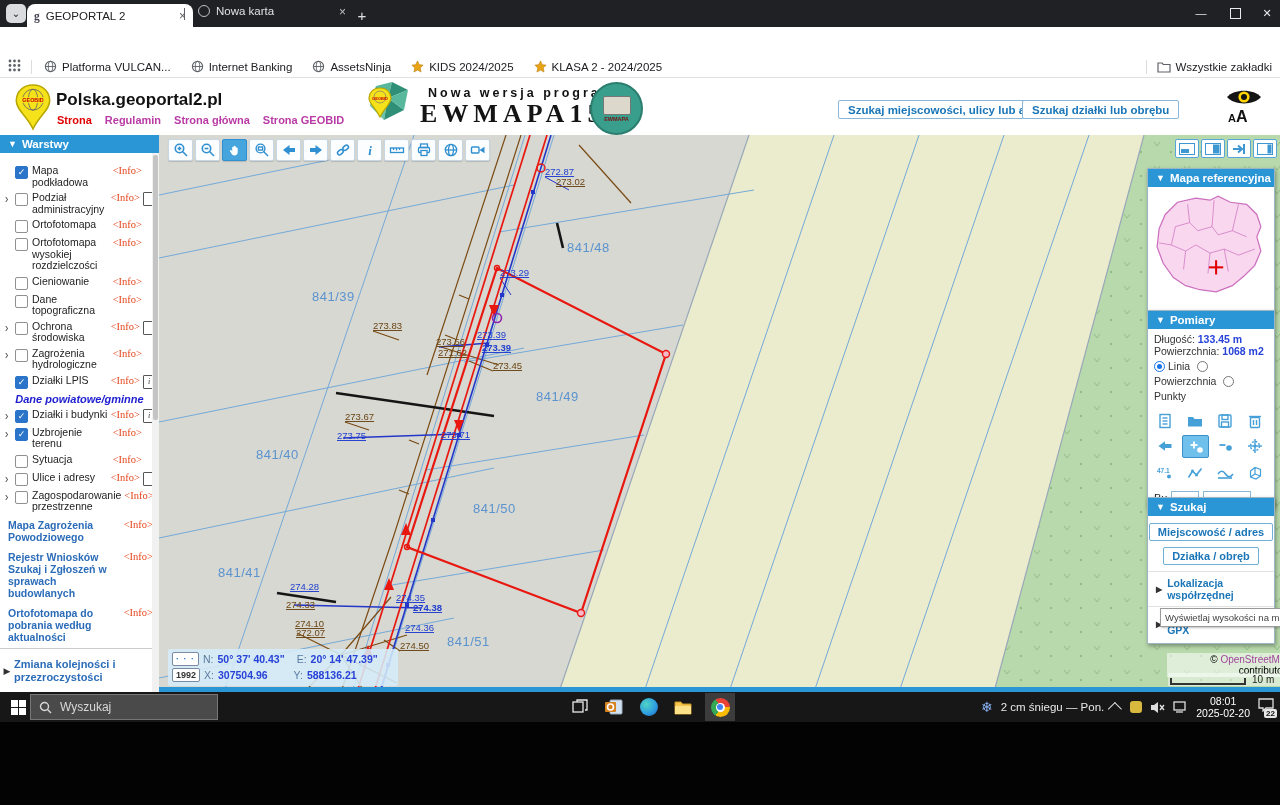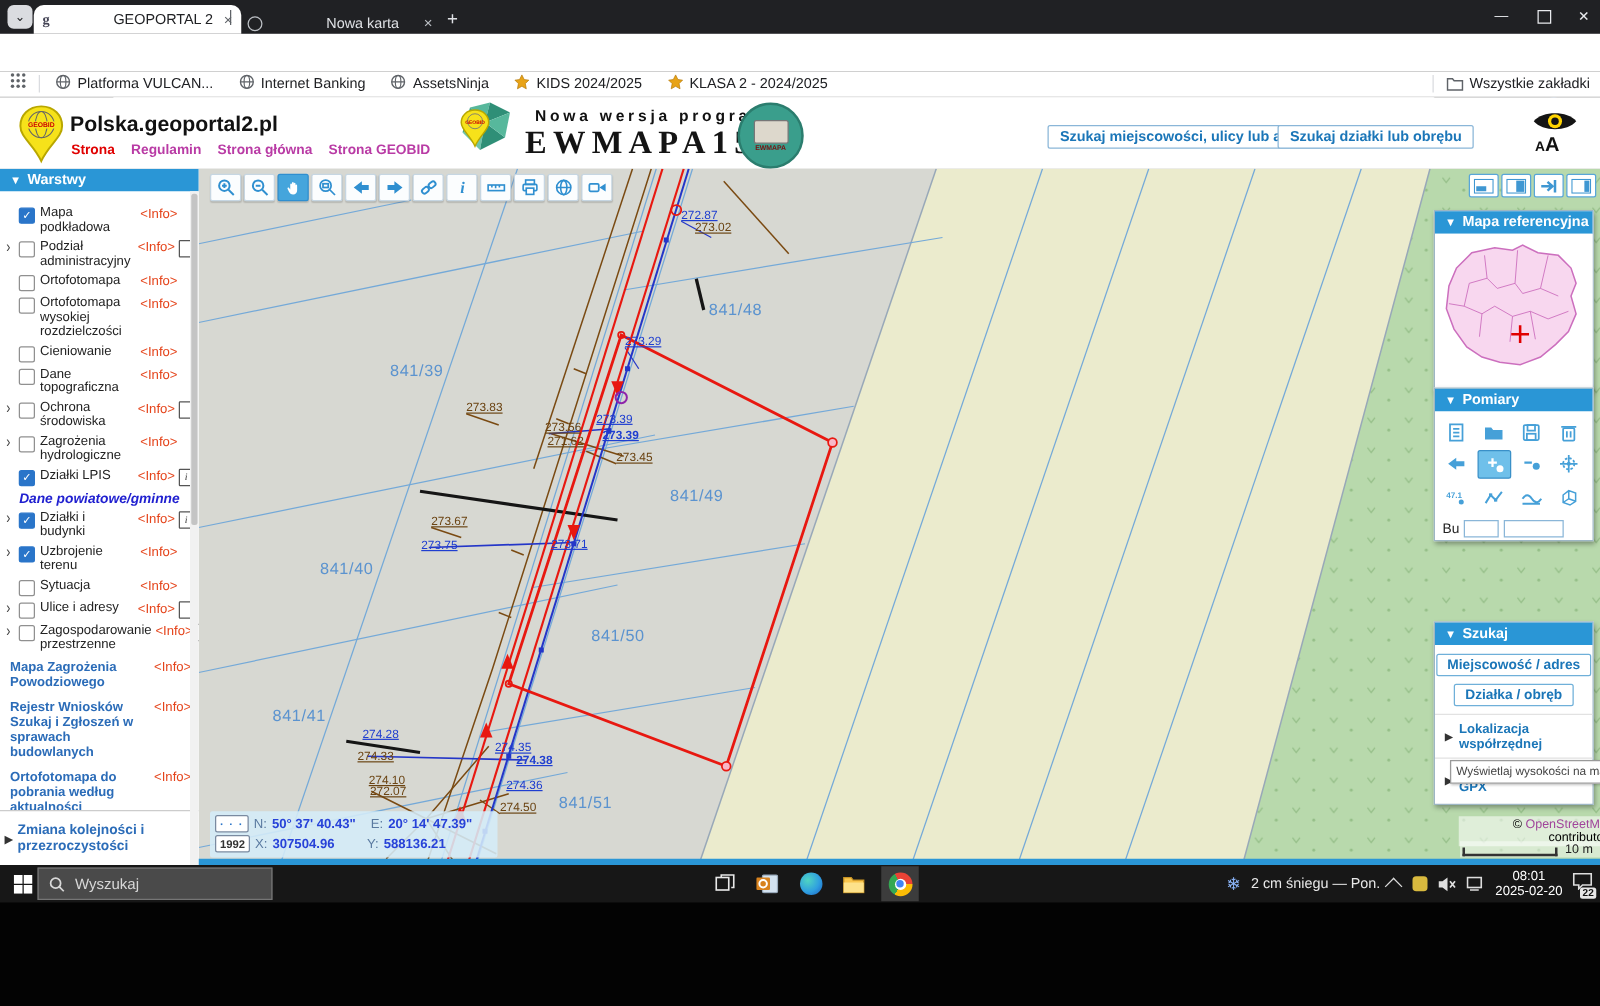--- a/index.html
+++ b/index.html
@@ -4,22 +4,22 @@
 <style>
   html,body{margin:0;padding:0;background:#000;font-family:"Liberation Sans",sans-serif;}
   .screen{position:relative;width:1280px;height:805px;overflow:hidden;background:#050505;}
   .abs{position:absolute;}
   .flex{display:flex;align-items:center;}
 
   
   #tabstrip{left:0;top:0;width:1280px;height:27px;background:#202124;}
   .caret-btn{left:6px;top:4px;width:20px;height:19px;background:#dadce0;border-radius:5px;color:#202124;font-size:10px;display:flex;align-items:center;justify-content:center;}
   .tab-active{left:27px;top:4px;width:152px;height:23px;background:#fff;border-radius:8px 8px 0 0;display:flex;align-items:center;padding:0 7px;gap:6px;font-size:11.5px;color:#202124;}
-  .tab-inactive{left:192px;top:5px;width:148px;height:20px;display:flex;align-items:flex-end;gap:6px;padding:0 6px;font-size:11.5px;color:#dfe1e5;}
-  .tab-title{flex:1;white-space:nowrap;overflow:hidden;margin-left:45px;}
+  .tab-inactive{left:192px;top:5px;width:148px;height:20px;display:flex;align-items:flex-start;gap:6px;padding:0 6px;font-size:11.5px;color:#dfe1e5;}
+  .tab-title{flex:1;white-space:nowrap;overflow:hidden;}
   .tab-x{color:#5f6368;font-size:12px;}
   .tab-inactive .tab-x{color:#bdc1c6;}
   .newtab-btn{left:352px;top:5px;width:20px;height:20px;color:#dfe1e5;font-size:15px;display:flex;align-items:center;justify-content:center;}
   .winctl{top:0;width:30px;height:26px;color:#e8eaed;display:flex;align-items:center;justify-content:center;font-size:11px;}
   #addressbar{left:0;top:27px;width:1280px;height:30px;background:#fff;}
   .nav-ic{top:32px;width:22px;height:22px;display:flex;align-items:center;justify-content:center;font-size:15px;color:#5f6368;}
   .url-pill{left:86px;top:31px;width:1046px;height:22px;background:#f1f3f4;border-radius:11px;display:flex;align-items:center;padding:0 10px;gap:8px;}
   .url-text{font-size:12.5px;color:#202124;}
   #bookmarksbar{left:0;top:57px;width:1280px;height:21px;background:#fff;border-bottom:1px solid #e0e0e0;}
   .bm{display:flex;align-items:center;gap:5px;font-size:11.5px;color:#202124;margin-right:20px;}
@@ -43,21 +43,21 @@
   #main{left:0;top:135px;width:1280px;height:557px;background:#d7d8d2;}
   #sidebar{left:0;top:0;width:159px;height:557px;background:#fff;overflow:hidden;}
   .panel-h{background:#2a96d6;color:#fff;font-size:11.5px;font-weight:bold;height:18px;display:flex;align-items:center;padding-left:8px;gap:5px;}
   .panel-h .tri{font-size:9px;}
   #layers-wrap{padding:10px 2px 0 2px;}
   .lrow{display:flex;align-items:flex-start;padding:2px 2px 2px 3px;}
   .chev{width:10px;font-size:10px;color:#444;transform:scaleY(1.3);flex:none;margin-top:1px;}
   .cb{width:11px;height:11px;border:1px solid #909090;border-radius:2px;background:#fff;flex:none;margin:1px 4px 0 0;}
   .cb.on{background:#2a75c9;border-color:#2a75c9;color:#fff;font-size:9px;line-height:11px;text-align:center;}
   .llabel{flex:1;font-size:10.5px;color:#222;line-height:11.5px;}
-  .linfo{font-size:10.5px;color:#e5451c;flex:none;margin-left:3px;}
+  .linfo{font-size:10.5px;color:#e5451c;flex:none;margin-left:3px;font-family:Liberation Serif, serif;}
   .ldoc{width:10px;height:12px;border:1px solid #555;border-radius:1px;background:#fff;flex:none;margin-left:3px;font-family:"Liberation Serif",serif;font-style:italic;font-size:8px;text-align:center;line-height:11px;color:#333;}
   .grp-hdr{font-size:11px;font-weight:bold;font-style:italic;color:#2020d0;text-align:center;padding:2px 0;}
   .add-title{font-size:11.5px;font-weight:bold;color:#111;text-align:center;padding:12px 0 4px 0;}
   .amrow{display:flex;align-items:flex-start;padding:4px 4px 4px 6px;}
   .amlabel{flex:1;font-size:10.5px;font-weight:bold;color:#2b6cb8;line-height:12px;}
   #sb-footer{left:0;top:513px;width:159px;height:44px;border-top:1px solid #ccc;background:#fff;display:flex;align-items:center;}
   .sbf-arrow{width:14px;text-align:center;font-size:9px;color:#333;}
   .sbf-link{font-size:11px;font-weight:bold;color:#2b6cb8;line-height:13px;width:125px;}
   #sb-scrollbar{left:152px;top:18px;width:7px;height:539px;background:#f1f1f1;}
   #sb-thumb{left:1px;top:2px;width:5px;height:265px;background:#c4c4c4;border-radius:2px;position:absolute;}
@@ -694,20 +694,32 @@
           </g>
         </svg>
       </div>
     </div>
 
     <div id="panel-meas" class="abs rpanel">
       <div class="panel-h">
           <span class="tri">▼</span>
           <span>Pomiary</span>
         </div>
+      <div class="meas-body">
+        <div><span>Długość:</span> <span class="mval">133.45 m</span></div>
+        <div><span>Powierzchnia:</span> <span class="mval">1068 m2</span></div>
+        <div class="radio-row" id="mode-radios">
+            <span class="rdo sel"></span>
+            <span style="margin-right: 4px;">Linia</span>
+            <span class="rdo"></span>
+            <span style="margin-right: 4px;">Powierzchnia</span>
+            <span class="rdo"></span>
+            <span style="margin-right: 4px;">Punkty</span>
+          </div>
+      </div>
       <div class="mgrid" id="meas-grid">
           <div class="mic">
             <svg width="18" height="16" viewBox="0 0 17 16">
               <g stroke="#46a0d8" stroke-width="1.4" fill="none">
                 <rect x="3.5" y="1.5" width="10" height="13"></rect>
                 <line x1="6" y1="5" x2="11" y2="5"></line>
                 <line x1="6" y1="8" x2="11" y2="8"></line>
                 <line x1="6" y1="11" x2="11" y2="11"></line>
               </g>
             </svg>

